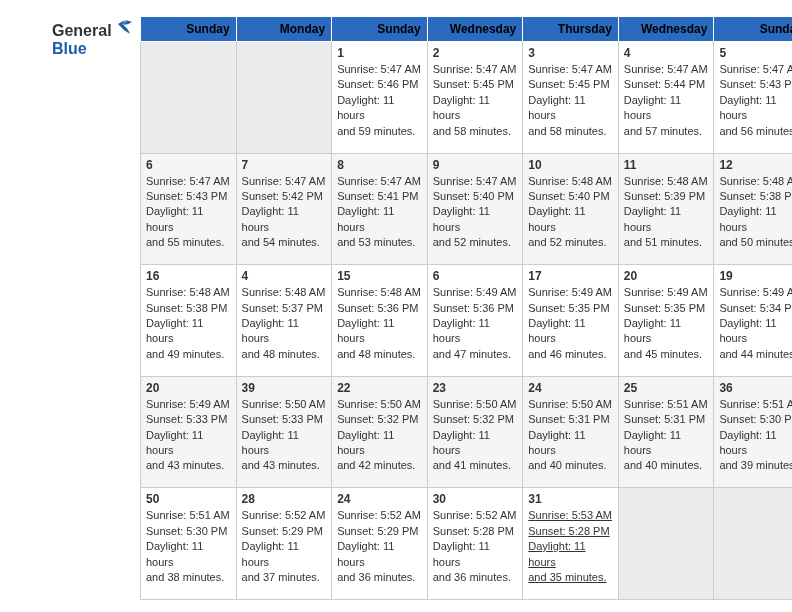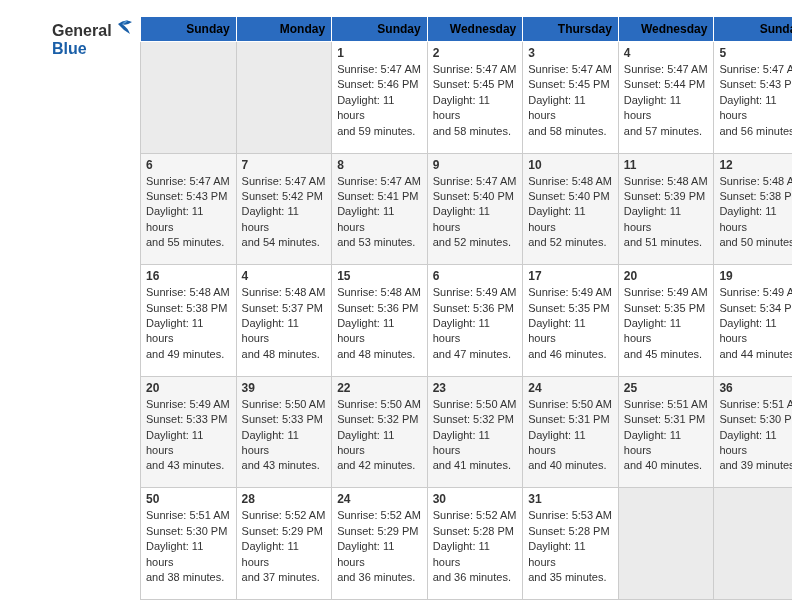--- a/index.html
+++ b/index.html
@@ -338,21 +338,21 @@
           </td>
           <td>
             <span class="day-num">30</span>
             <div class="day-info" style="white-space: pre-line;">Sunrise: 5:52 AM
 Sunset: 5:28 PM
 Daylight: 11 hours
 and 36 minutes.</div>
           </td>
           <td>
             <span class="day-num">31</span>
-            <div class="day-info" style="white-space: pre-line;">Sunrise: 5:53 AM
+            <div class="day-info" style="white-space: pre-line; text-decoration: underline;">Sunrise: 5:53 AM
 Sunset: 5:28 PM
 Daylight: 11 hours
 and 35 minutes.</div>
           </td>
           <td class="empty"></td>
           <td class="empty"></td>
         </tr>
       </tbody>
   </table>
 </div>

